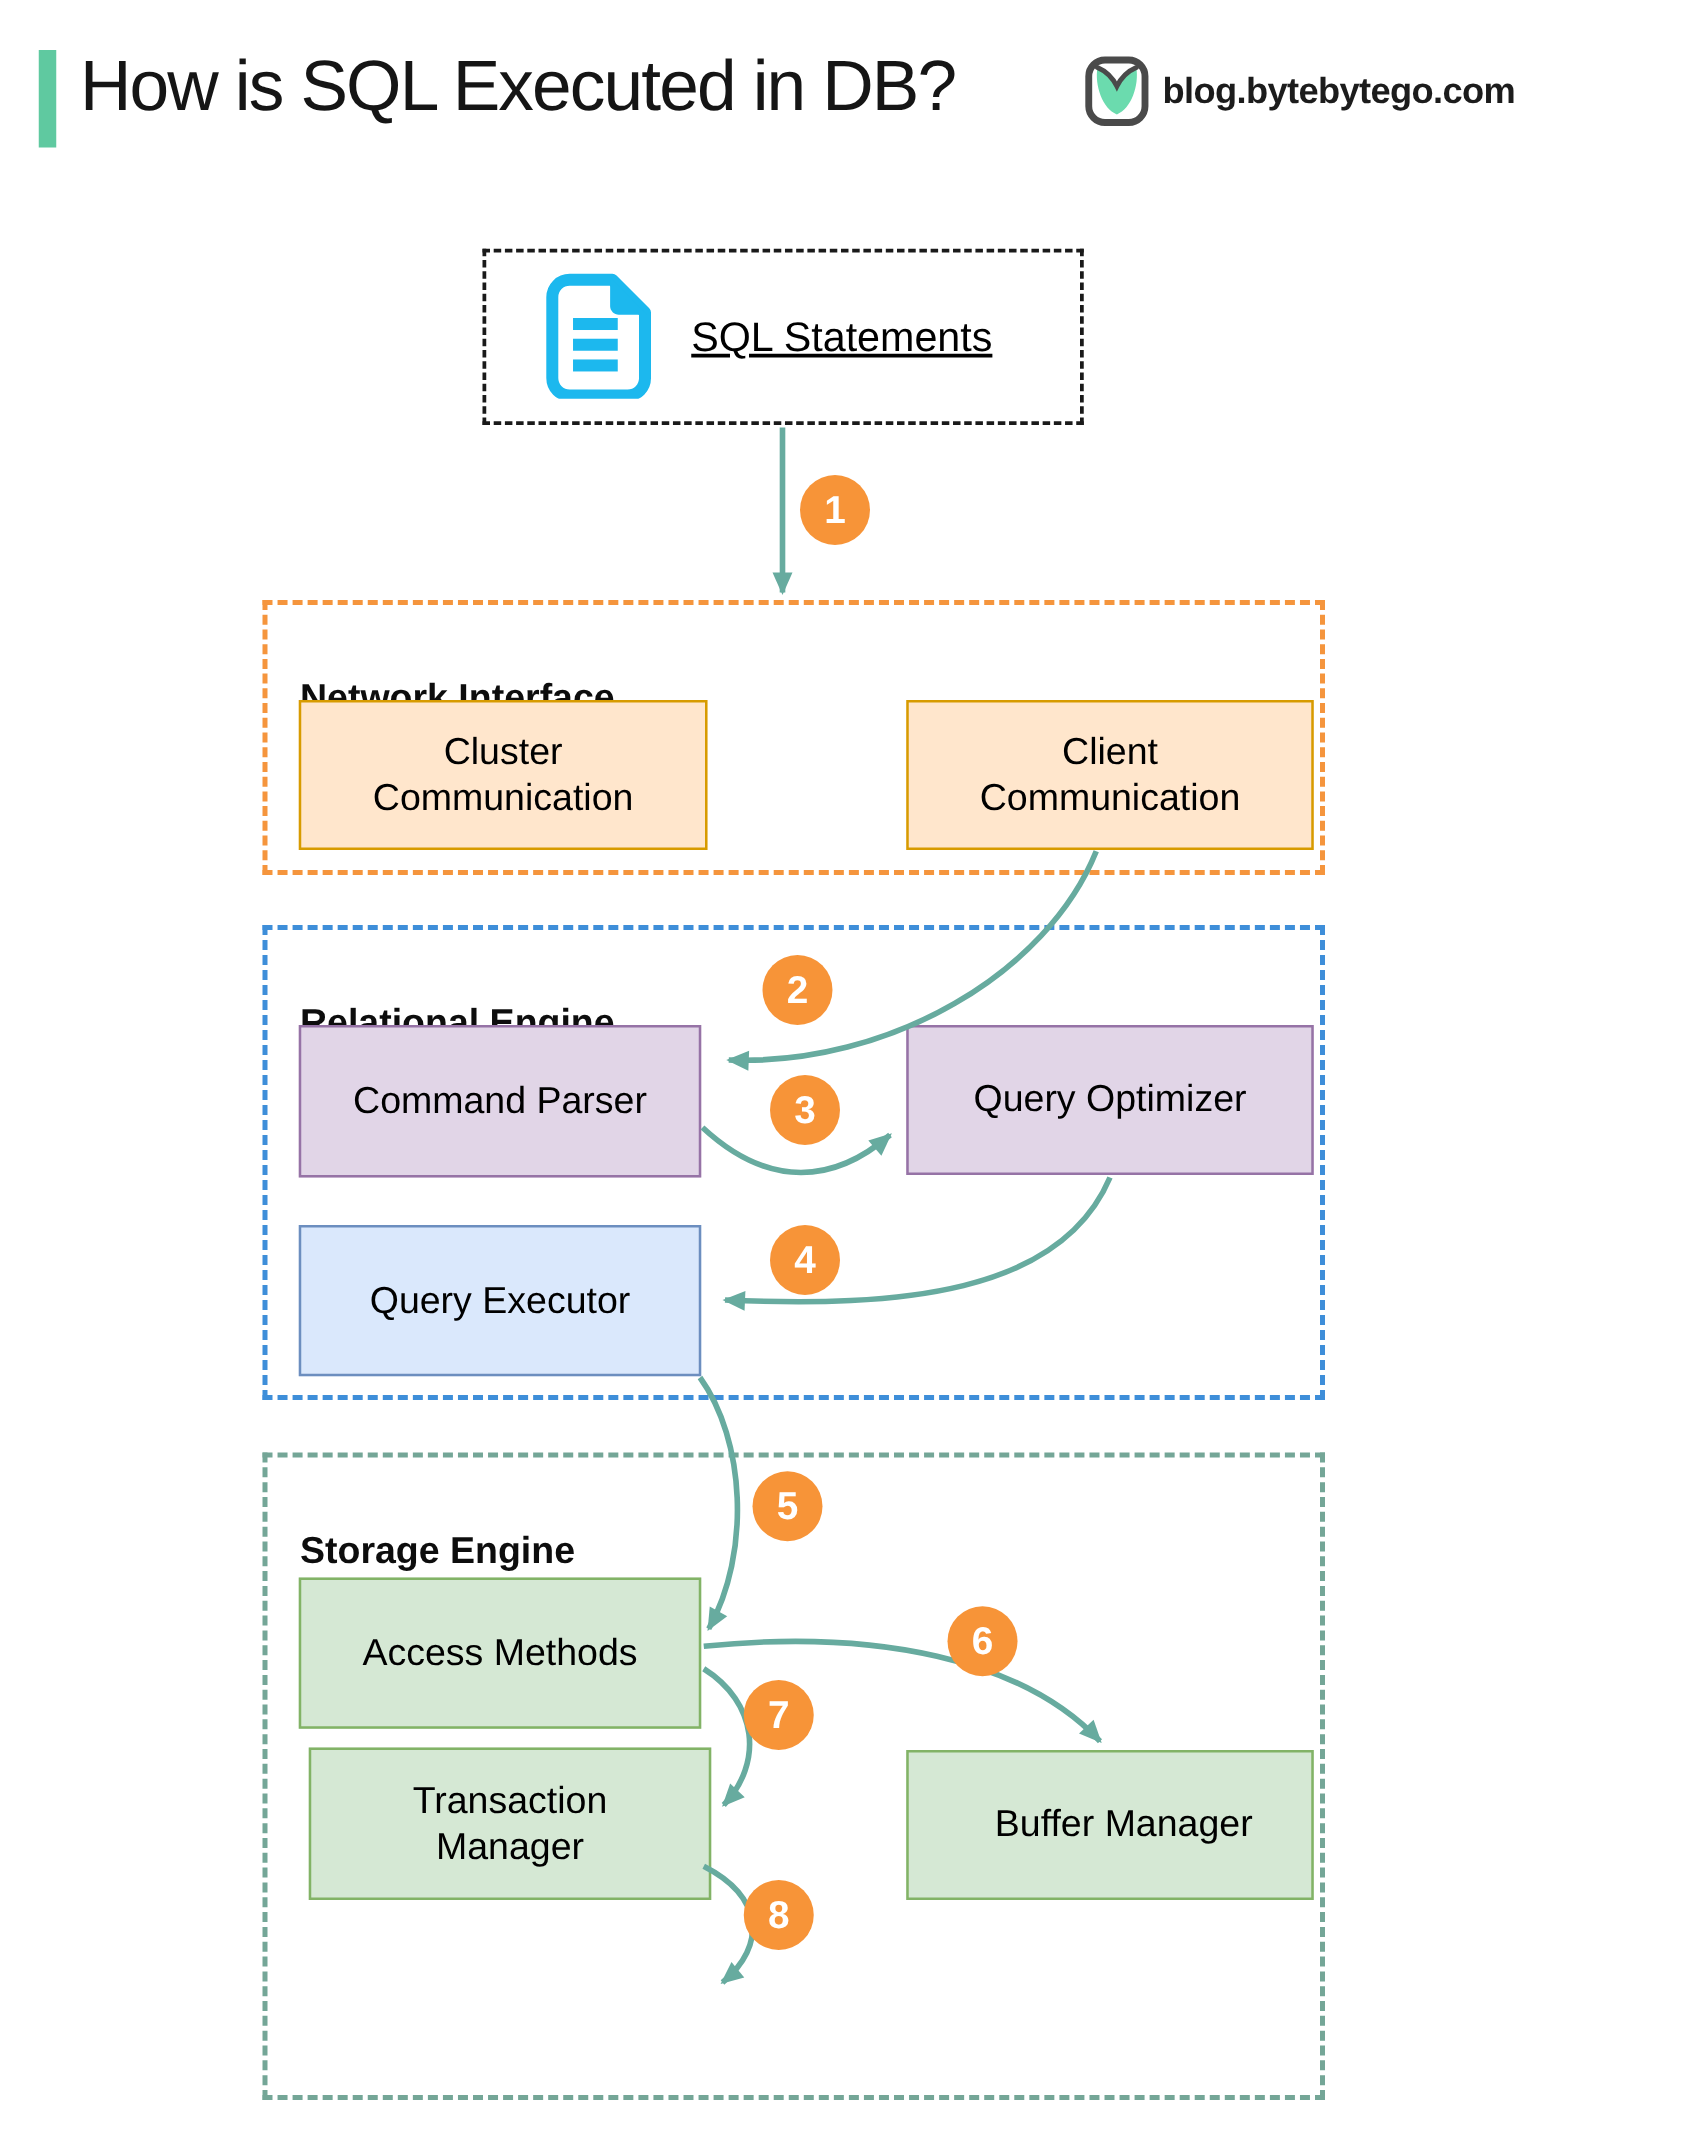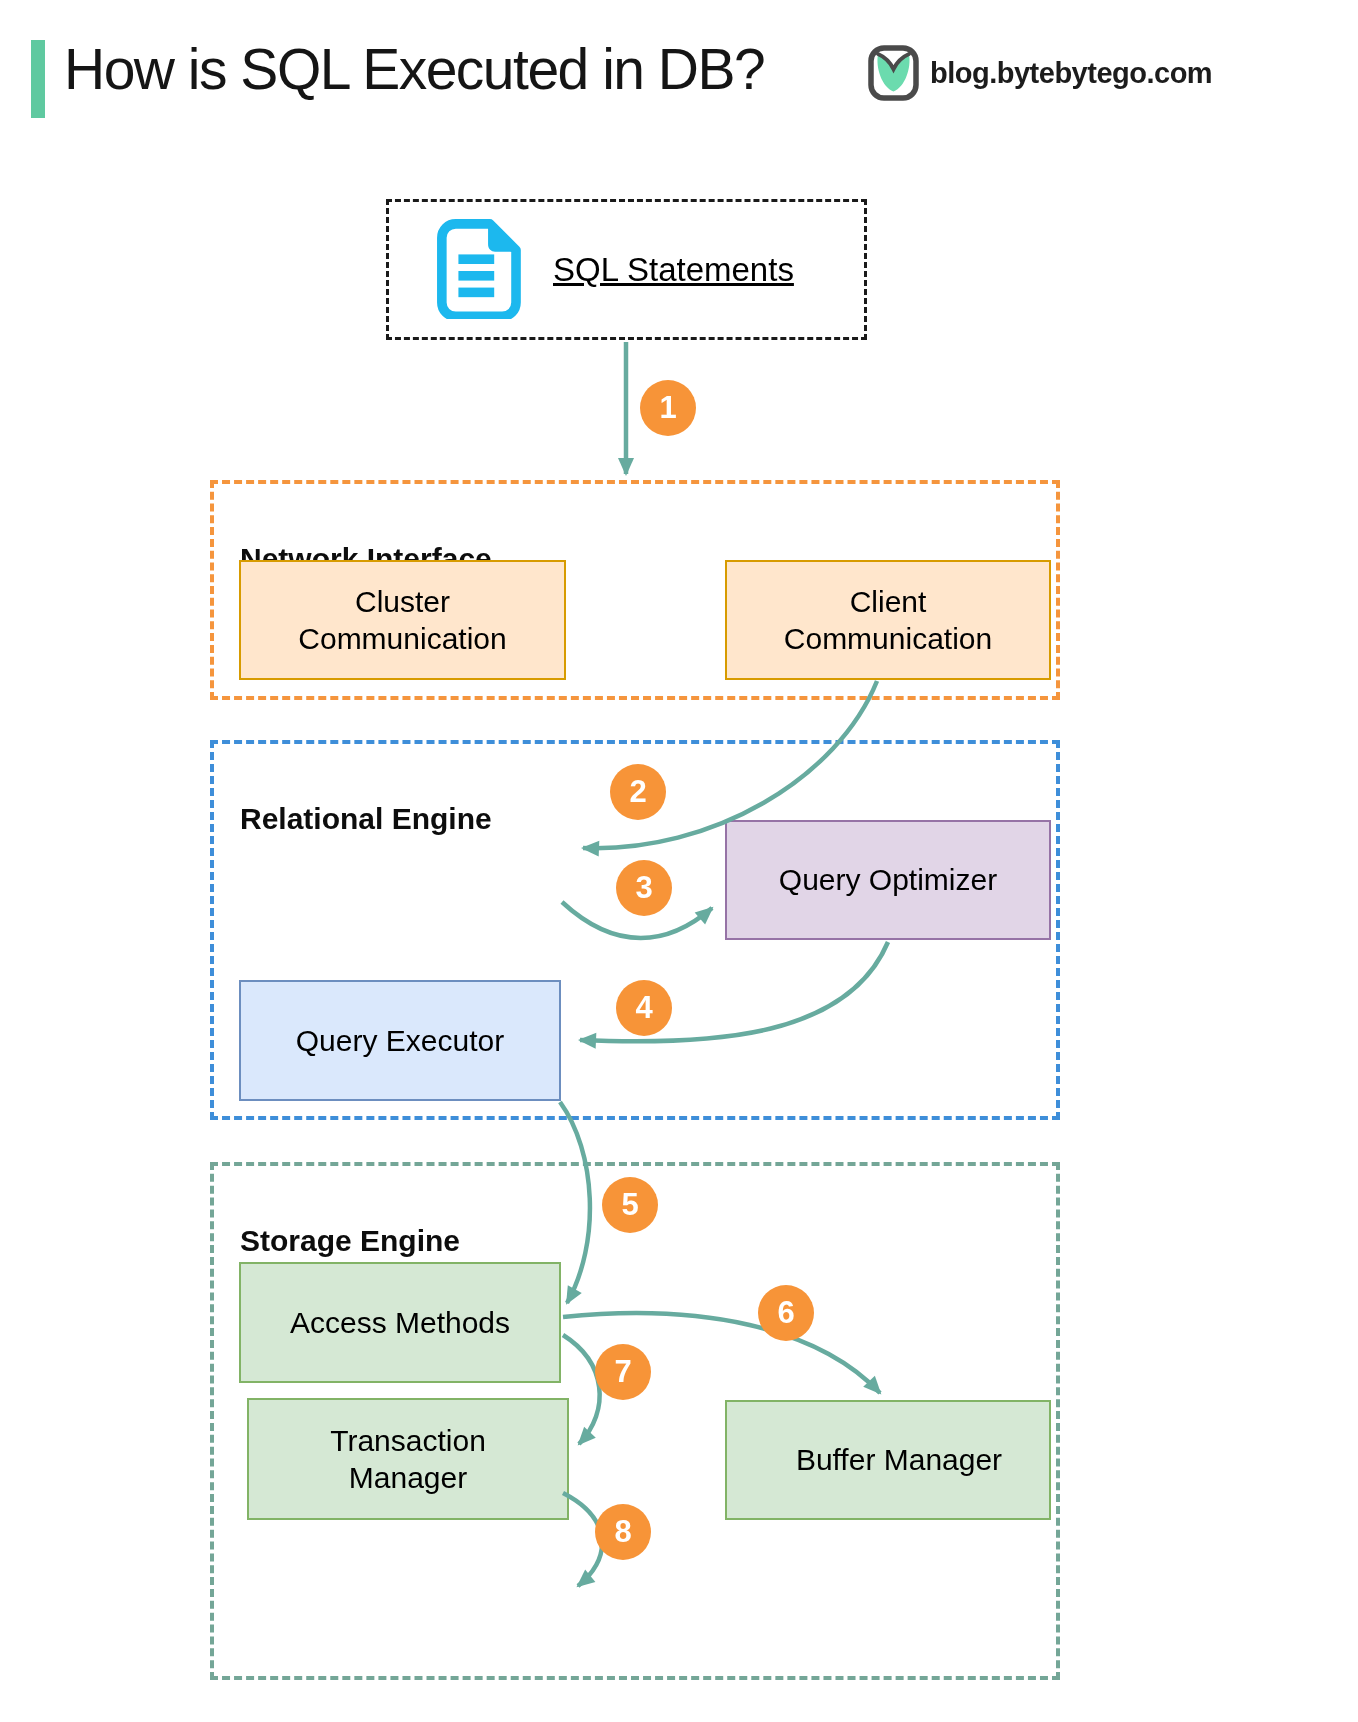--- a/index.html
+++ b/index.html
@@ -105,20 +105,21 @@
   </div>
   <div class="section sec-storage">
     <div class="section-label">Storage Engine</div>
   </div>
 
   <div class="box peach b-cluster">Cluster
 Communication</div>
   <div class="box peach b-client">Client
 Communication</div>
 
+  <div class="box purple b-parser">Command Parser</div>
   <div class="box purple b-optim">Query Optimizer</div>
   <div class="box green b-access">Access Methods</div>
 
   <div class="box bluebx b-exec">Query Executor</div>
   <div class="box green b-trans">Transaction
 Manager</div>
   <div class="box green b-buffer">Buffer Manager</div>
 
   <svg id="arrow-layer" width="1358" height="1722" viewBox="0 0 1358 1722">
     <defs>

